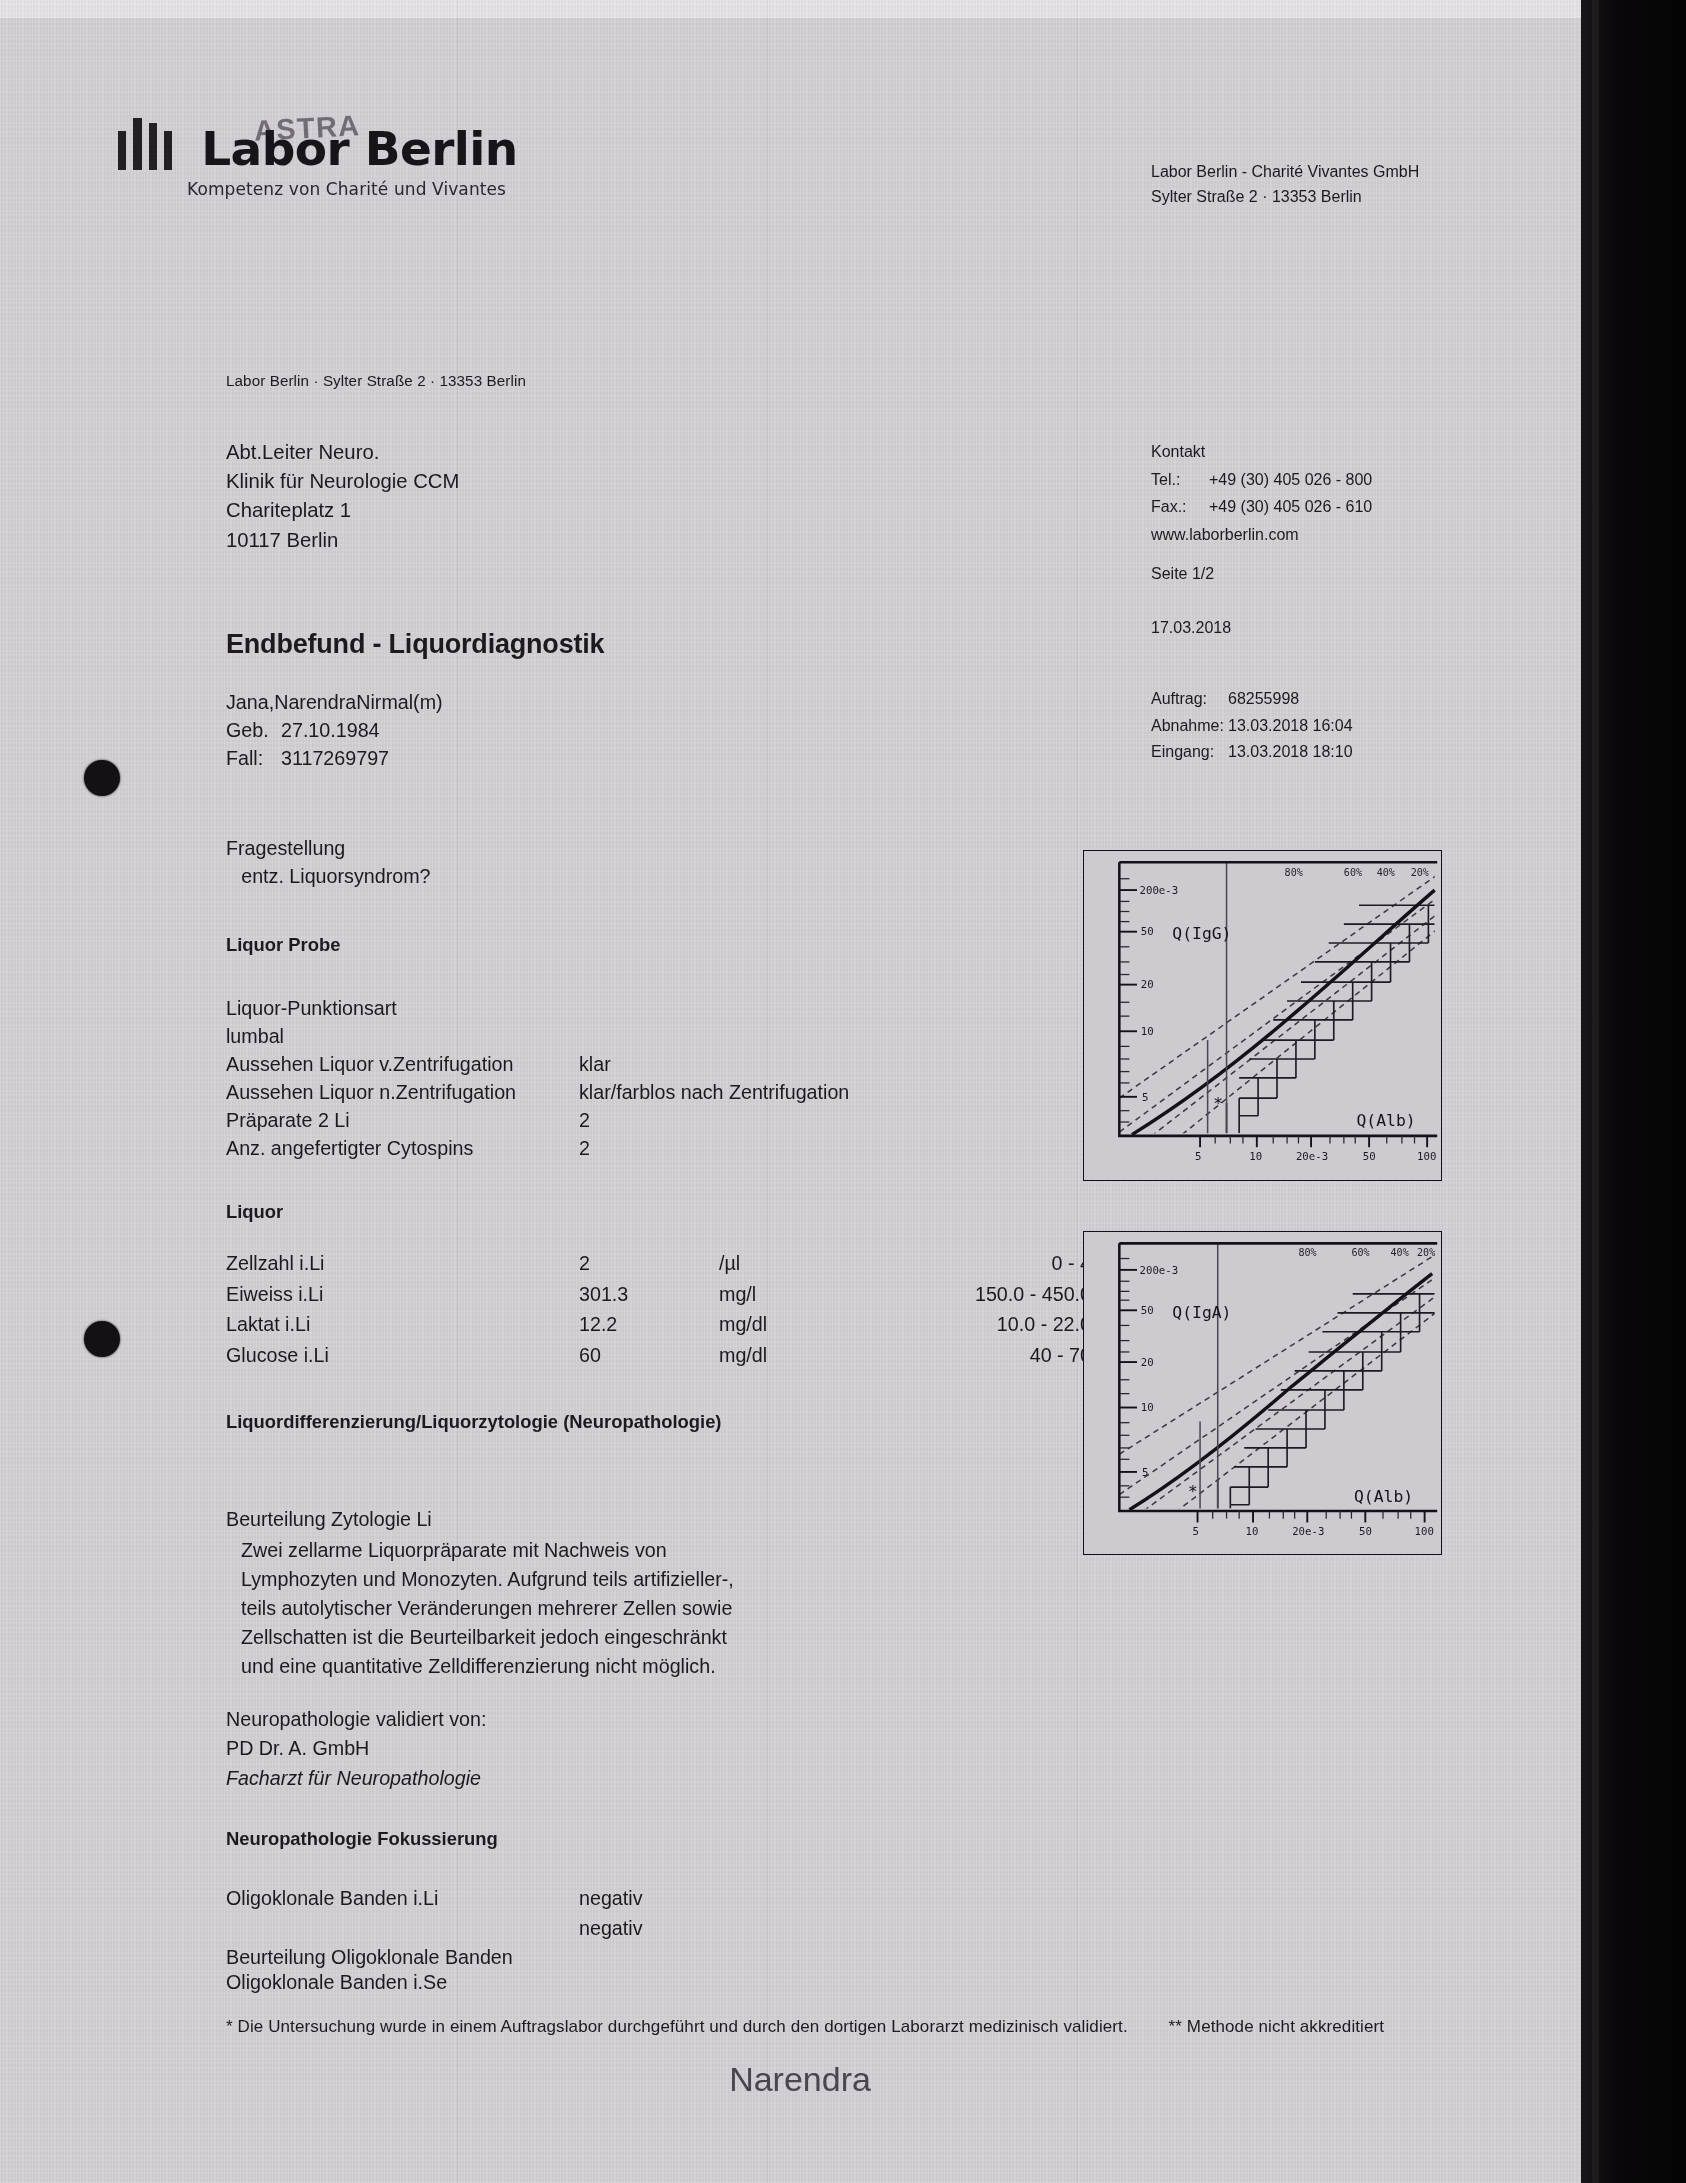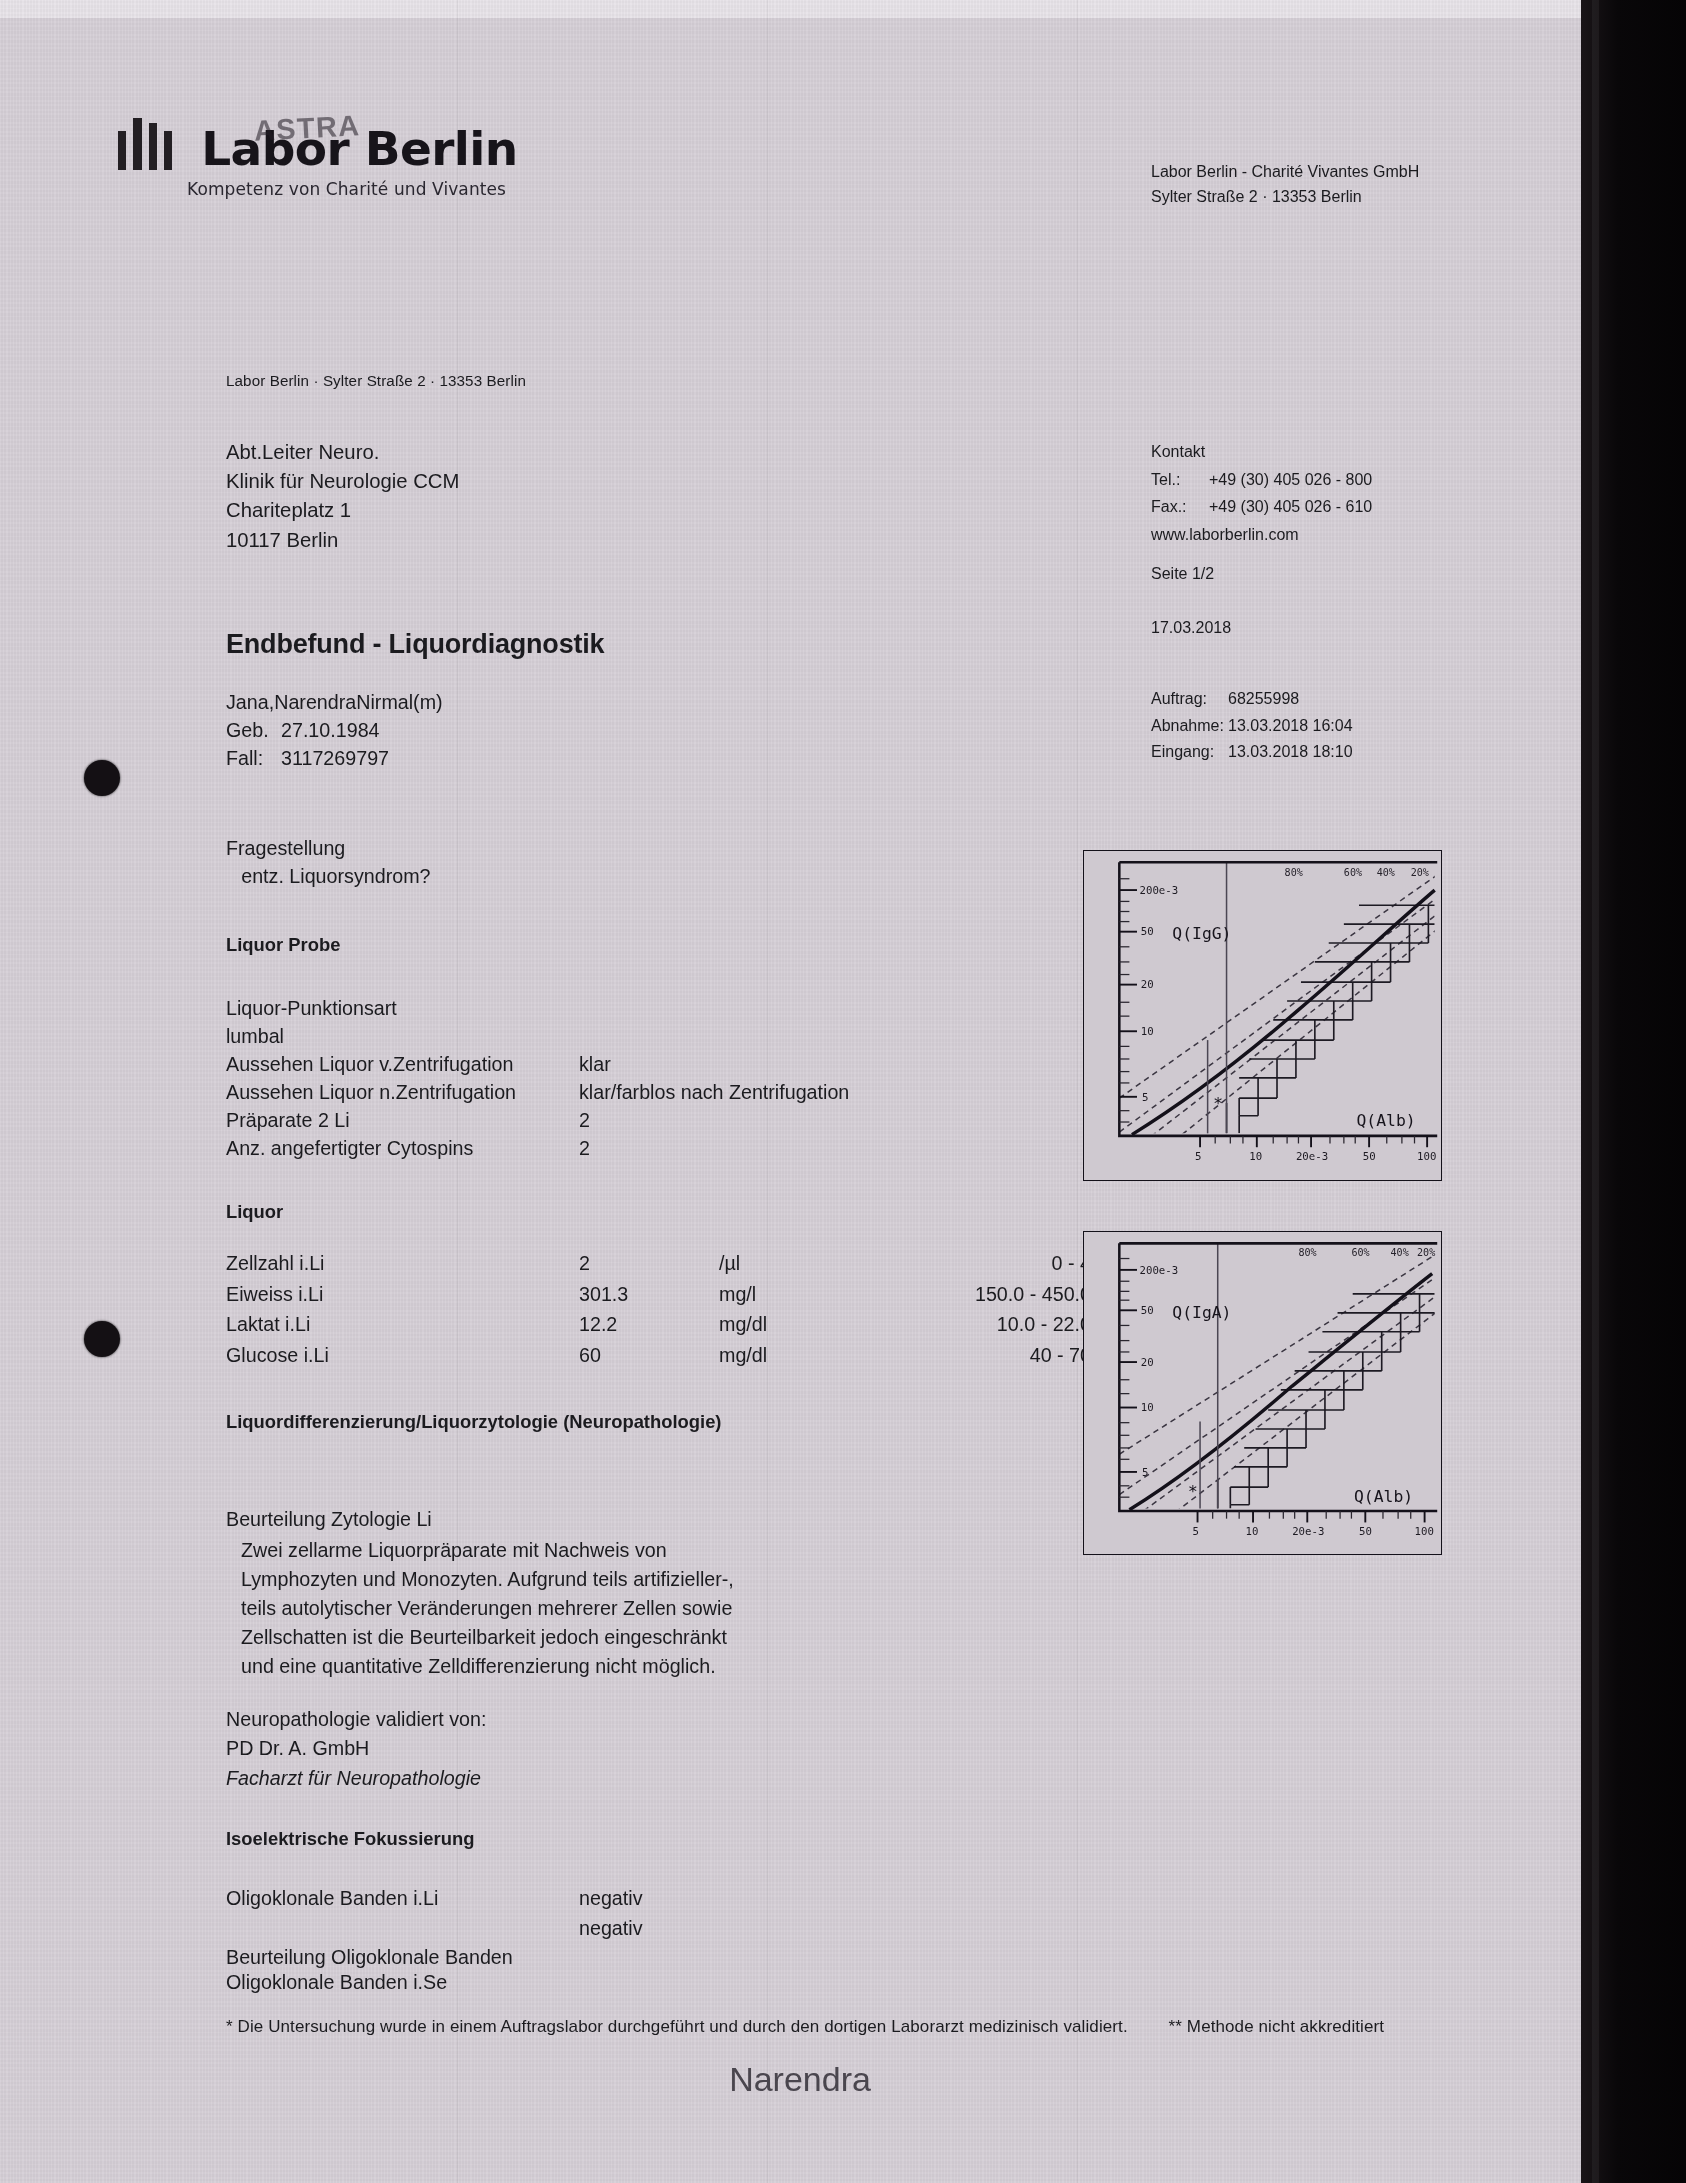--- a/index.html
+++ b/index.html
@@ -318,21 +318,21 @@
     <div class="para" style="top:1536px;">Zwei zellarme Liquorpräparate mit Nachweis von</div>
     <div class="para" style="top:1565px;">Lymphozyten und Monozyten. Aufgrund teils artifizieller-,</div>
     <div class="para" style="top:1594px;">teils autolytischer Veränderungen mehrerer Zellen sowie</div>
     <div class="para" style="top:1623px;">Zellschatten ist die Beurteilbarkeit jedoch eingeschränkt</div>
     <div class="para" style="top:1652px;">und eine quantitative Zelldifferenzierung nicht möglich.</div>
 
     <div class="col-name row-txt" style="top:1708px;">Neuropathologie validiert von:</div>
     <div class="col-name row-txt" style="top:1737px;">PD Dr. A. GmbH</div>
     <div class="col-name row-txt" style="top:1767px; font-style: italic;">Facharzt für Neuropathologie</div>
 
-    <div class="sec-title" style="top:1828px;">Isoelektrische Fokussierung</div>
+    <div class="sec-title" style="top:1828px;">Neuropathologie Fokussierung</div>
 
     <div class="col-name row-txt" style="top:1887px;">Oligoklonale Banden i.Li</div>
     <div class="col-val row-txt" style="top:1887px;">negativ</div>
 
     <div class="col-name row-txt" style="top:1971px;">Oligoklonale Banden i.Se</div>
     <div class="col-val row-txt" style="top:1917px;">negativ</div>
 
     <div class="col-name row-txt" style="top:1946px;">Beurteilung Oligoklonale Banden</div>
 
     <div id="footnote">

